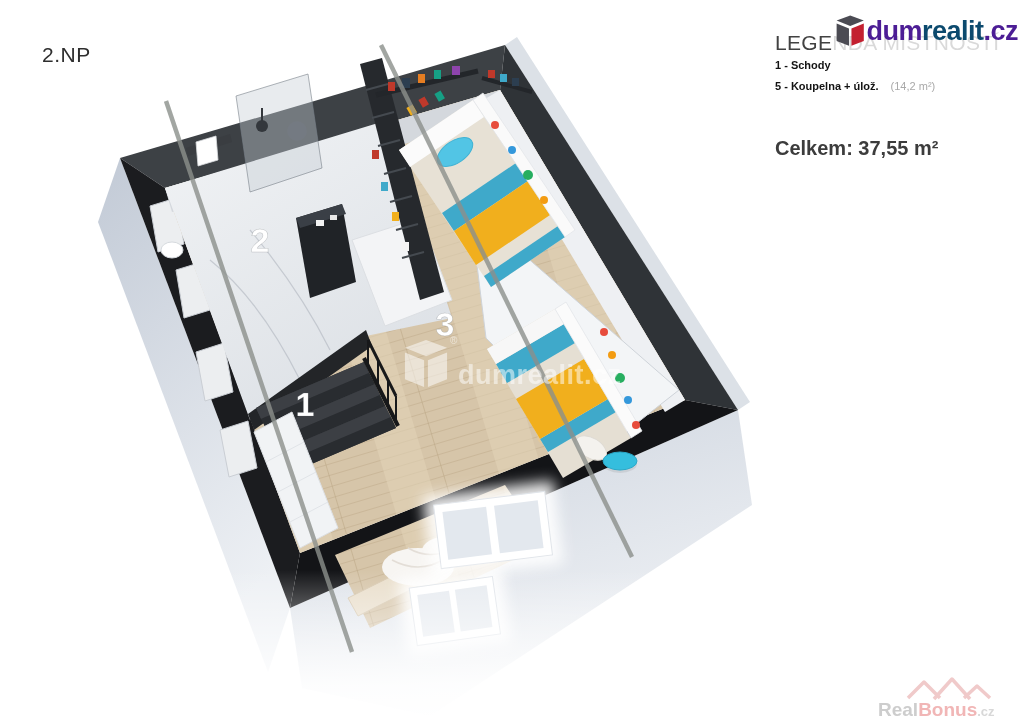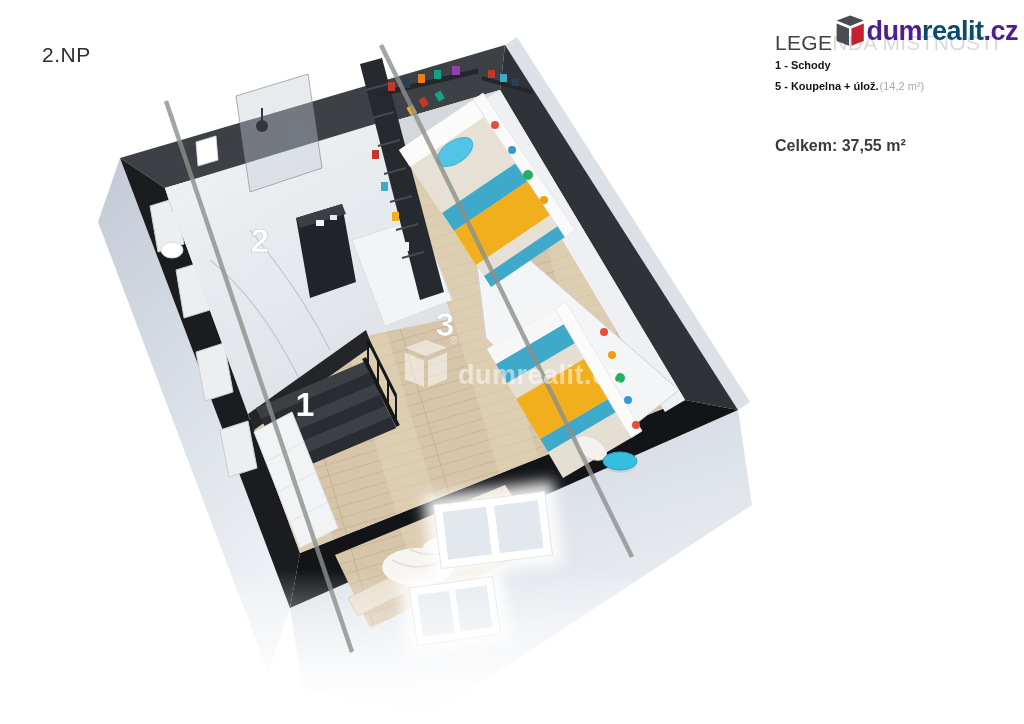--- a/index.html
+++ b/index.html
@@ -6,23 +6,23 @@
   .stage{position:relative;width:1024px;height:724px;background:#ffffff;overflow:hidden;
          font-family:"Liberation Sans",sans-serif;}
   .floor-label{position:absolute;left:42px;top:26px;font-size:21px;color:#2e2e2e;letter-spacing:.5px;margin-top:17px;}
   .legend-title{position:absolute;left:775px;top:31px;font-size:21px;color:#424242;letter-spacing:.3px;white-space:nowrap;z-index:1;}
   .brand-logo{position:absolute;left:832px;top:2px;width:186px;height:58px;background:rgba(255,255,255,.8);
               display:flex;align-items:center;z-index:2;}
   .brand-logo svg{margin-left:4px;}
   .brand-text{font-size:27px;font-weight:bold;letter-spacing:-.5px;margin-left:2px;white-space:nowrap;}
   .t-dum,.t-cz{color:#4c1d95;} .t-realit{color:#0c4a6e;}
   .legend-item{position:absolute;left:775px;font-size:11px;font-weight:bold;color:#131313;white-space:nowrap;}
-  .legend-item .area{font-weight:normal;color:#a9a9a9;margin-left:1px;}
+  .legend-item .area{font-weight:normal;color:#a9a9a9;margin-left:12px;}
   .li-1{top:59px;} .li-2{top:80px;} .li-3{top:101px;}
-  .legend-total{position:absolute;left:775px;top:137px;font-size:16px;font-weight:bold;color:#3c3c3c;}
+  .legend-total{position:absolute;left:775px;top:137px;font-size:20px;font-weight:bold;color:#3c3c3c;}
   .rb-mark{position:absolute;left:878px;top:676px;z-index:3;}
   .rb-text{font-size:19px;font-weight:bold;margin-top:-7px;white-space:nowrap;}
   .rb-real{color:#cdcdcd;} .rb-bonus{color:#f1b6b6;} .rb-cz{color:#d8d8d8;font-size:13px;}
   svg text{font-family:"Liberation Sans",sans-serif;}
   .plan-svg{position:absolute;left:0;top:0;}
 </style>
 </head>
 <body>
 
 <div class="stage">
@@ -269,14 +269,22 @@
   </div>
 
   <div class="legend-item li-1">
     <span>1 - Schody</span><span class="area"></span>
   </div>
   <div class="legend-item li-2">
     <span>5 - Koupelna + úlož.</span><span class="area">(14,2 m²)</span>
   </div>
   <div class="legend-total">Celkem: 37,55 m²</div>
 
+  <div class="rb-mark">
+    <svg width="110" height="26" viewBox="0 0 110 26" style="margin-left:26px">
+      <path d="M4,22 L20,6 L36,22" fill="none" stroke="#f0caca" stroke-width="3.5" stroke-linejoin="round"></path>
+      <path d="M30,23 L48,3 L66,23" fill="none" stroke="#f0caca" stroke-width="3.5" stroke-linejoin="round"></path>
+      <path d="M60,22 L73,10 L86,22" fill="none" stroke="#f0caca" stroke-width="3.5" stroke-linejoin="round"></path>
+    </svg>
+    <div class="rb-text"><span class="rb-real">Real</span><span class="rb-bonus">Bonus</span><span class="rb-cz">.cz</span></div>
+  </div>
 
 </div>
 
 </body></html>

